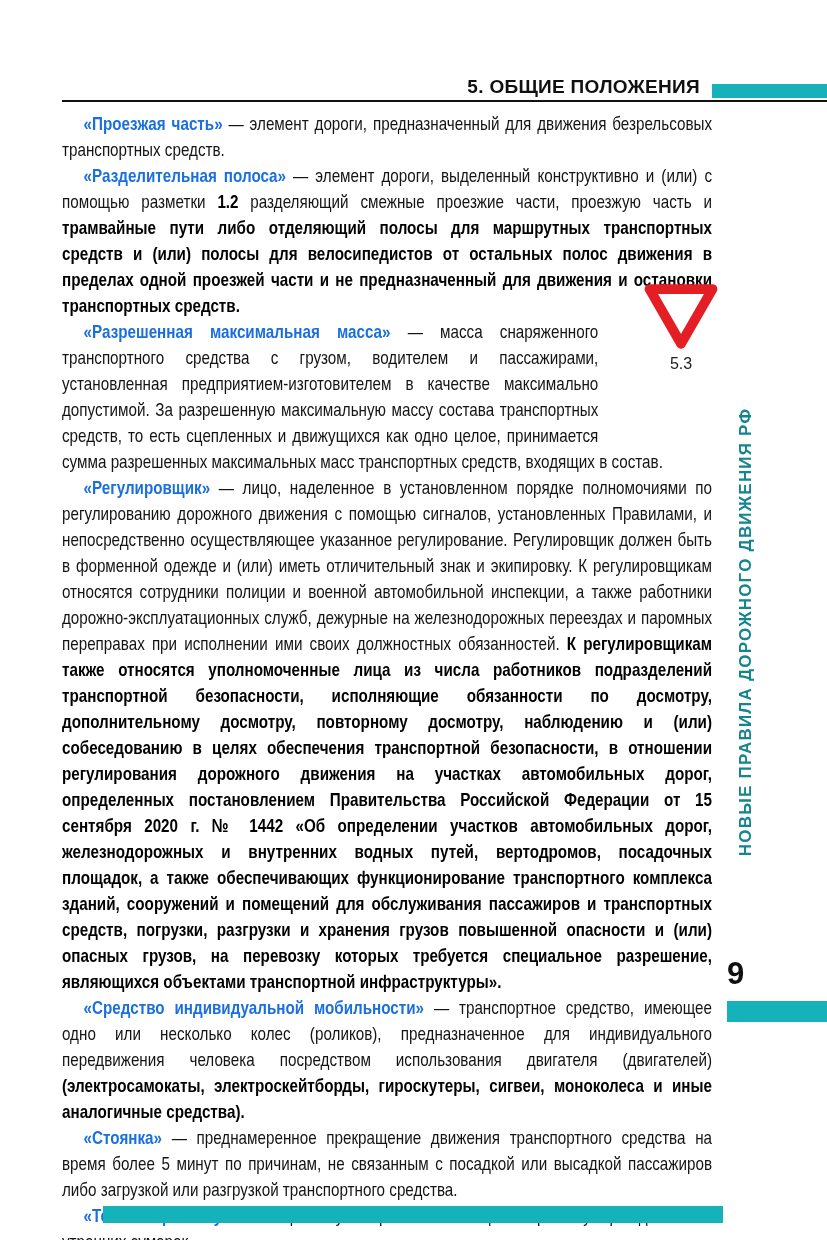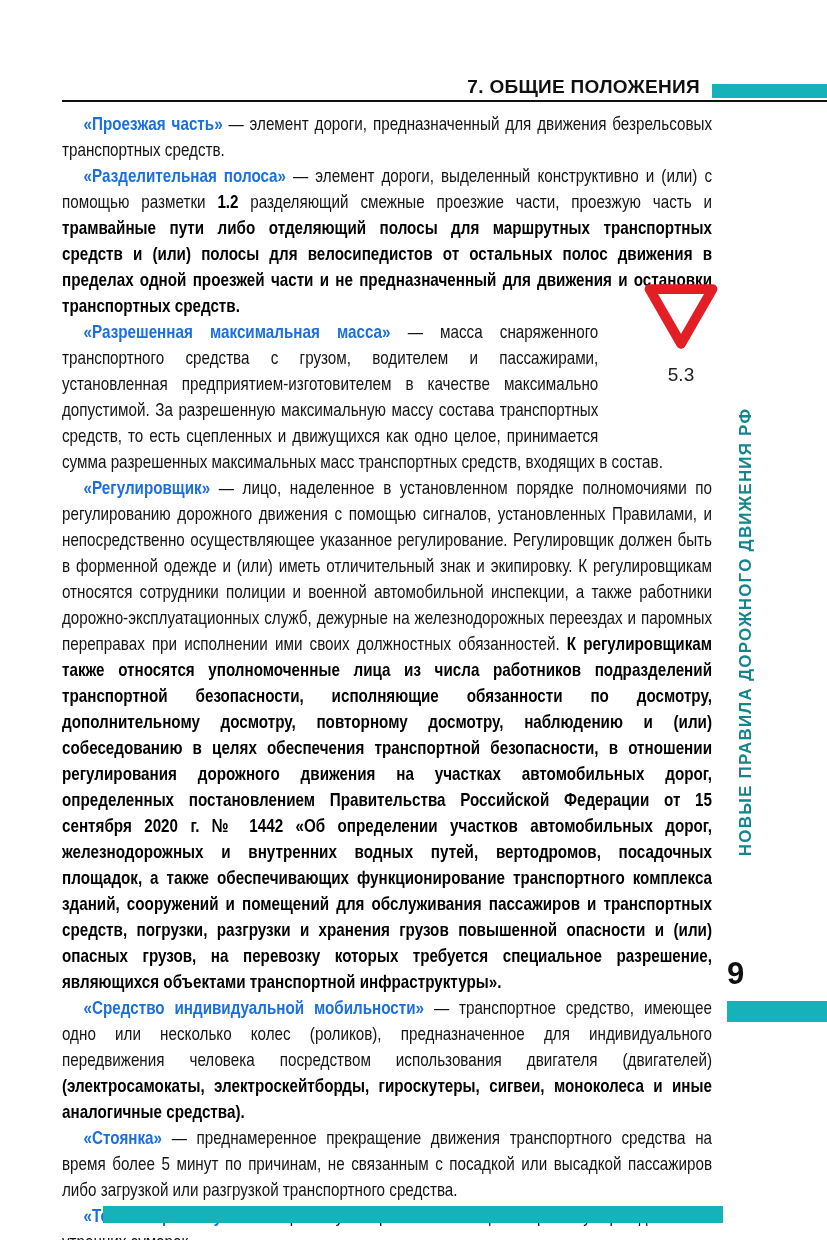--- a/index.html
+++ b/index.html
@@ -17,39 +17,39 @@
         transform:scaleX(0.8005);transform-origin:left top;
         font-size:19px;line-height:26px;text-align:justify;color:#141414;}
   .content p{margin:0;text-indent:27px;}
   .term{color:#1a6fe0;font-weight:bold;}
   .bld{font-weight:bold;color:#000;}
   .sign-float{float:right;width:142px;height:128px;}
 
   
   .sign{position:absolute;left:641px;top:283px;width:80px;text-align:center;}
   .sign svg{display:block;margin:0 auto;}
-  .sign-caption{margin-top:15px;font-size:19px;color:#222;}
+  .sign-caption{margin-top:6px;font-size:16px;color:#222;}
 
   
   .side-label{position:absolute;left:746px;top:632px;transform:translate(-50%,-50%) rotate(-90deg);
         white-space:nowrap;font-size:17px;font-weight:bold;letter-spacing:1.2px;color:#12858d;}
 
   
   .page-num{position:absolute;left:727px;top:956px;font-size:31px;font-weight:bold;color:#101010;}
   .page-num-bar{position:absolute;left:727px;top:1001px;right:0;height:21px;background:#15b2ba;}
 
   
   .footer-bar{position:absolute;left:103px;top:1206px;width:620px;height:17px;background:#15b2ba;}
 </style>
 </head>
 <body>
 
 <div class="page">
 
-  <div class="header-title">7. ОБЩИЕ ПОЛОЖЕНИЯ</div>
+  <div class="header-title">5. ОБЩИЕ ПОЛОЖЕНИЯ</div>
   <div class="header-accent"></div>
   <div class="header-rule"></div>
 
   <div class="content">
 
     <p><span class="term">«Проезжая часть»</span><span> — элемент дороги, предназначенный для движения безрельсовых транспортных средств.</span></p>
 
     <p><span class="term">«Разделительная полоса»</span><span> — элемент дороги, выделенный конструктивно и (или) с помощью разметки </span><span class="bld">1.2</span><span> разделяющий смежные проезжие части, проезжую часть и </span><span class="bld">трамвайные пути либо отделяющий полосы для маршрутных транспортных средств и (или) полосы для велосипедистов от остальных полос движения в пределах одной проезжей части и не предназначенный для движения и остановки транспортных средств.</span></p>
 
     <p><span class="sign-float"></span><span class="term">«Разрешенная максимальная масса»</span><span> — масса снаряженного транспортного средства с грузом, водителем и пассажирами, установленная предприятием-изготовителем в качестве максимально допустимой. За разрешенную максимальную массу состава транспортных средств, то есть сцепленных и движущихся как одно целое, принимается сумма разрешенных максимальных масс транспортных средств, входящих в состав.</span></p>

